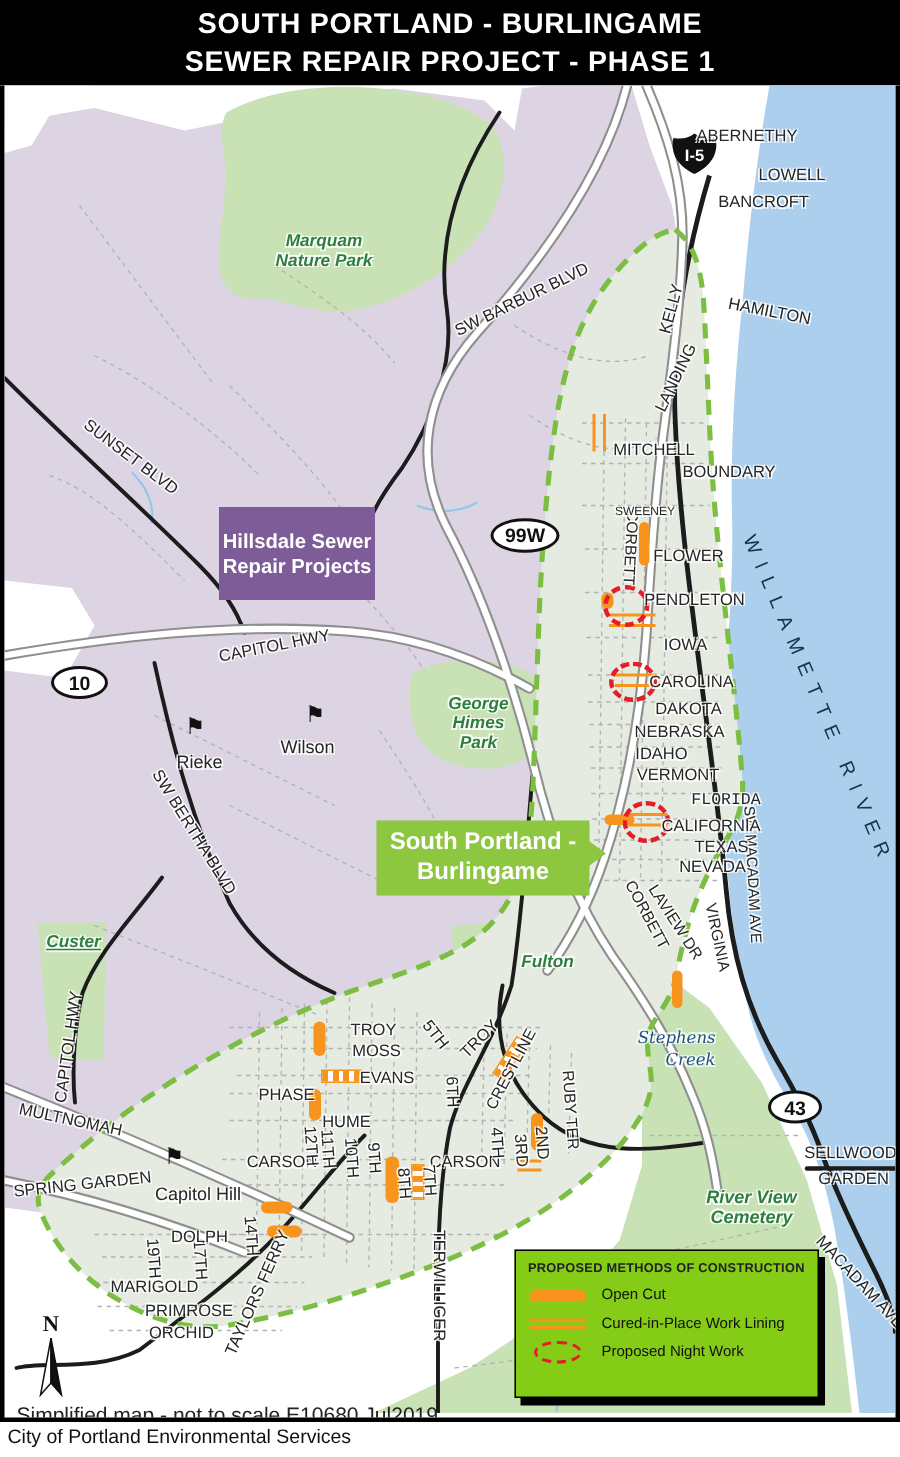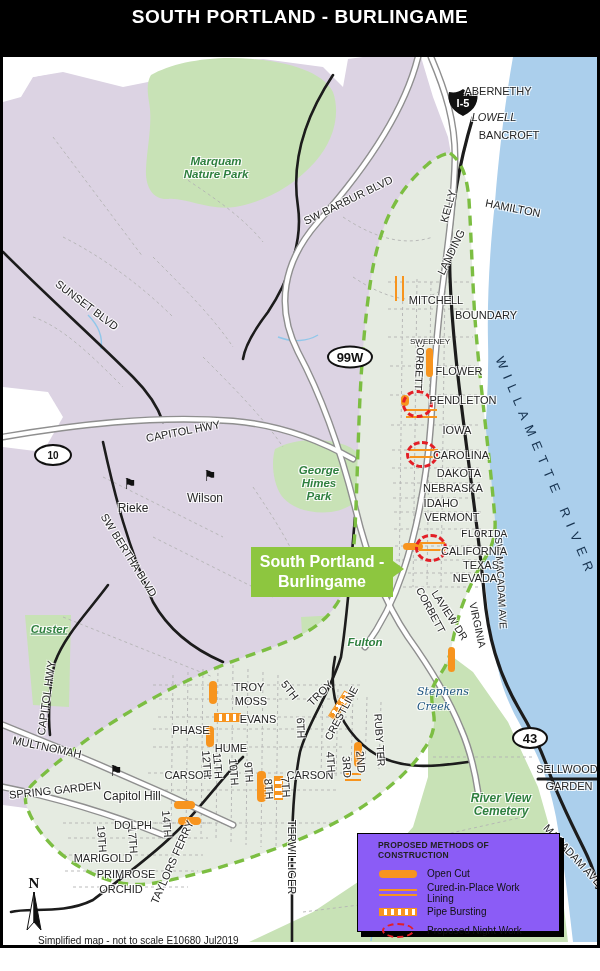--- a/index.html
+++ b/index.html
@@ -20,38 +20,39 @@
     display:flex;align-items:center;justify-content:center;font-weight:bold;color:#111;box-sizing:border-box;}
   .pbox{position:absolute;background:#7d5c97;color:#fff;font-weight:bold;text-align:center;display:flex;align-items:center;justify-content:center;line-height:17px;font-size:13.5px;}
   .gbox{position:absolute;background:#8dc63f;color:#fff;font-weight:bold;text-align:center;display:flex;align-items:center;justify-content:center;line-height:20px;font-size:16px;}
   .open-cut{position:absolute;background:#f7941e;border-radius:4px;}
   .cured-h{position:absolute;border-top:2.5px solid #f7941e;border-bottom:2.5px solid #f7941e;box-sizing:border-box;}
   .cured-v{position:absolute;border-left:2.5px solid #f7941e;border-right:2.5px solid #f7941e;box-sizing:border-box;}
   .burst-h{position:absolute;background:repeating-linear-gradient(90deg,#f7941e 0 4px,#ffffff 4px 7px);border:1px solid #f7941e;box-sizing:border-box;}
   .burst-v{position:absolute;background:repeating-linear-gradient(180deg,#f7941e 0 4px,#ffffff 4px 7px);border:1px solid #f7941e;box-sizing:border-box;}
   .night{position:absolute;border:3px dashed #e31e26;border-radius:50%;box-sizing:border-box;background:transparent;}
   .flag{position:absolute;transform:translate(-50%,-50%);font-size:15px;color:#111;text-shadow:none;}
-  #legend{position:absolute;left:354px;top:776px;width:203px;height:99px;background:#8b5cf6;border:1.5px solid #000;
-    box-shadow:4px 5px 0 #000;box-sizing:border-box;padding:6px 20px;}
+  #legend{position:absolute;left:340px;top:776px;width:203px;height:99px;background:#84cc16;border:1.5px solid #000;
+    box-shadow:4px 5px 0 #000;box-sizing:border-box;padding:6px 8px;}
   #legend .lg-title{font-size:8.5px;font-weight:bold;color:#222;letter-spacing:.2px;margin-bottom:4px;}
   .lg-row{display:flex;align-items:center;height:19px;}
   .lg-sample{width:40px;margin-right:9px;flex:0 0 40px;display:flex;align-items:center;justify-content:center;}
   .lg-label{font-size:10px;font-weight:normal;color:#111;}
-  #note{position:absolute;left:8px;top:878px;font-size:10px;color:#222;margin-left:27px;}
+  #note{position:absolute;left:8px;top:878px;font-size:14px;color:#222;}
   #credit{position:absolute;left:5px;top:950px;font-size:13px;color:#111;}
   #north{position:absolute;left:18px;top:818px;width:26px;height:62px;text-align:center;}
   #north .n{font-size:15px;font-weight:bold;color:#111;font-family:"Liberation Serif",serif;}
 </style>
 </head>
 <body>
 
 <div id="frame">
 
   <div id="header">
     <div>SOUTH PORTLAND - BURLINGAME</div>
+    <div>SEWER REPAIR PROJECT - PHASE 1</div>
   </div>
 
   <div id="map">
 
     <svg id="basemap" width="594" height="885" viewBox="0 0 594 885">
 
       <path fill="#dcd3e3" d="M0,25 L60,15 L120,30 L160,22 L200,8 L260,2 L320,10 L340,30 L345,2 L360,0 L418,0 L430,40 L445,80 L452,120 L445,180 L438,240 L432,300 L428,360 L420,430 L405,500 L385,555 L350,595 L300,625 L240,650 L180,680 L120,712 L60,745 L30,752 L0,748 Z"></path>
       <path fill="#fff" d="M0,0 L60,0 L55,15 L30,20 L18,40 L0,45 Z"></path>
       <path fill="#fff" d="M0,330 L45,335 L60,360 L40,395 L0,390 Z"></path>
 
@@ -136,32 +137,33 @@
     <div class="cured-h" style="left:342px;top:716px;width:16px;height:8px;"></div>
     <div class="burst-h" style="left:322px;top:644px;width:30px;height:9px;transform:rotate(-57deg);"></div>
     <div class="open-cut" style="left:171px;top:744px;width:21px;height:8px;"></div>
     <div class="open-cut" style="left:175px;top:760px;width:23px;height:8px;"></div>
 
     <svg style="position:absolute;left:443px;top:31px;" width="34" height="29" viewBox="0 0 34 29">
       <path d="M17,1 C13,4 9,5 3,4 C1,12 4,22 17,28 C30,22 33,12 31,4 C25,5 21,4 17,1 Z" fill="#111"></path>
       <text x="17" y="19" fill="#fff" font-size="11" font-weight="bold" text-anchor="middle" font-family="Liberation Sans, sans-serif">I-5</text>
     </svg>
     <div class="shield" style="left:347px;top:300px;width:46px;height:23px;font-size:13px;">99W</div>
-    <div class="shield" style="left:50px;top:398px;width:38px;height:22px;font-size:10px;">10</div>
+    <div class="shield" style="left:50px;top:398px;width:38px;height:22px;font-size:13px;">10</div>
     <div class="shield" style="left:527px;top:681px;width:36px;height:22px;font-size:13px;">43</div>
 
+    <div class="pbox" style="left:143px;top:281px;width:100px;height:58px;padding:2px;">Hillsdale Sewer Repair Projects</div>
     <div class="gbox" style="left:248px;top:490px;width:138px;height:46px;padding:2px;">South Portland - Burlingame</div>
     <div style="position:absolute;left:386px;top:501px;width:0;height:0;border-top:11px solid transparent;border-bottom:11px solid transparent;border-left:15px solid #8dc63f;"></div>
 
     <div class="lbl green-lbl" style="left:213px;top:111px;width:66px;">Marquam Nature Park</div>
     <div class="lbl green-lbl" style="left:316px;top:426px;width:58px;">George Himes Park</div>
     <div class="lbl green-lbl" style="left:46px;top:572px;text-decoration:underline;">Custer</div>
     <div class="lbl green-lbl" style="left:362px;top:585px;">Fulton</div>
     <div class="lbl green-lbl" style="left:498px;top:748px;width:72px;font-size:12px;">River View Cemetery</div>
-    <div class="lbl blue-lbl" style="left:444px;top:642px;width:60px;white-space:normal;text-align:left;line-height:15px;">Stephens Creek</div>
+    <div class="lbl blue-lbl" style="left:444px;top:642px;width:60px;white-space:normal;text-align:right;line-height:15px;">Stephens Creek</div>
     <div class="lbl river-lbl" style="left:543px;top:410px;transform:translate(-50%,-50%) rotate(67deg);">WILLAMETTE RIVER</div>
 
     <span class="flag" style="left:127px;top:427px;">⚑</span>
     <div class="lbl" style="left:130px;top:451px;font-size:12px;">Rieke</div>
     <span class="flag" style="left:207px;top:419px;">⚑</span>
     <div class="lbl" style="left:202px;top:441px;font-size:12px;">Wilson</div>
     <span class="flag" style="left:113px;top:714px;">⚑</span>
     <div class="lbl" style="left:129px;top:739px;font-size:12px;">Capitol Hill</div>
 
     <div class="lbl" style="left:345px;top:143px;transform:translate(-50%,-50%) rotate(-26deg);">SW BARBUR BLVD</div>
@@ -178,21 +180,21 @@
     <div class="lbl" style="left:498px;top:526px;font-size:10px;transform:translate(-50%,-50%) rotate(87deg);">SW MACADAM AVE</div>
     <div class="lbl" style="left:570px;top:798px;transform:translate(-50%,-50%) rotate(47deg);">MACADAM AVE</div>
     <div class="lbl" style="left:564px;top:712px;">SELLWOOD</div>
     <div class="lbl" style="left:566px;top:729px;">GARDEN</div>
     <div class="lbl" style="left:447px;top:558px;font-size:10.5px;transform:translate(-50%,-50%) rotate(57deg);">LAVIEW DR</div>
     <div class="lbl" style="left:475px;top:568px;font-size:10.5px;transform:translate(-50%,-50%) rotate(78deg);">VIRGINIA</div>
     <div class="lbl" style="left:417px;top:308px;font-size:10.5px;transform:translate(-50%,-50%) rotate(93deg);">CORBETT</div>
     <div class="lbl" style="left:428px;top:553px;font-size:10.5px;transform:translate(-50%,-50%) rotate(62deg);">CORBETT</div>
 
     <div class="lbl" style="left:495px;top:34px;">ABERNETHY</div>
-    <div class="lbl" style="left:491px;top:60px;font-style:italic;">LOWELL</div>
+    <div class="lbl" style="left:525px;top:60px;">LOWELL</div>
     <div class="lbl" style="left:506px;top:78px;">BANCROFT</div>
     <div class="lbl" style="left:510px;top:151px;transform:translate(-50%,-50%) rotate(11deg);">HAMILTON</div>
     <div class="lbl" style="left:433px;top:243px;">MITCHELL</div>
     <div class="lbl" style="left:483px;top:258px;">BOUNDARY</div>
     <div class="lbl sm" style="left:427px;top:284px;">SWEENEY</div>
     <div class="lbl" style="left:456px;top:314px;">FLOWER</div>
     <div class="lbl" style="left:460px;top:343px;">PENDLETON</div>
     <div class="lbl" style="left:454px;top:373px;">IOWA</div>
     <div class="lbl" style="left:458px;top:398px;">CAROLINA</div>
     <div class="lbl" style="left:456px;top:416px;">DAKOTA</div>
@@ -242,36 +244,31 @@
         <span class="lg-label">Open Cut</span>
       </div>
       <div class="lg-row">
         <span class="lg-sample">
             <span style="width:38px;height:7px;border-top:2px solid #f7941e;border-bottom:2px solid #f7941e;box-sizing:border-box;"></span>
           </span>
         <span class="lg-label">Cured-in-Place Work Lining</span>
       </div>
       <div class="lg-row">
         <span class="lg-sample">
-            <span style="width:38px;height:8px;background:repeating-linear-gradient(90deg,#f7941e 0 4px,#fff 4px 7px);border:1px solid #f7941e;box-sizing:border-box;"></span>
-          </span>
-        <span class="lg-label">Pipe Bursting</span>
-      </div>
-      <div class="lg-row">
-        <span class="lg-sample">
             <span style="width:32px;height:15px;border:2.5px dashed #e31e26;border-radius:50%;box-sizing:border-box;"></span>
           </span>
         <span class="lg-label">Proposed Night Work</span>
       </div>
     </div>
 
     <div id="north">
       <div class="n">N</div>
       <svg width="16" height="40" viewBox="0 0 16 40" style="display:block;margin:0 auto;">
         <polygon points="8,0 1,38 8,30" fill="#fff" stroke="#111" stroke-width="1"></polygon>
         <polygon points="8,0 15,38 8,30" fill="#111" stroke="#111" stroke-width="1"></polygon>
       </svg>
     </div>
 
     <div id="note">Simplified map - not to scale E10680 Jul2019</div>
   </div>
 
+  <div id="credit">City of Portland Environmental Services</div>
 </div>
 
 </body></html>

